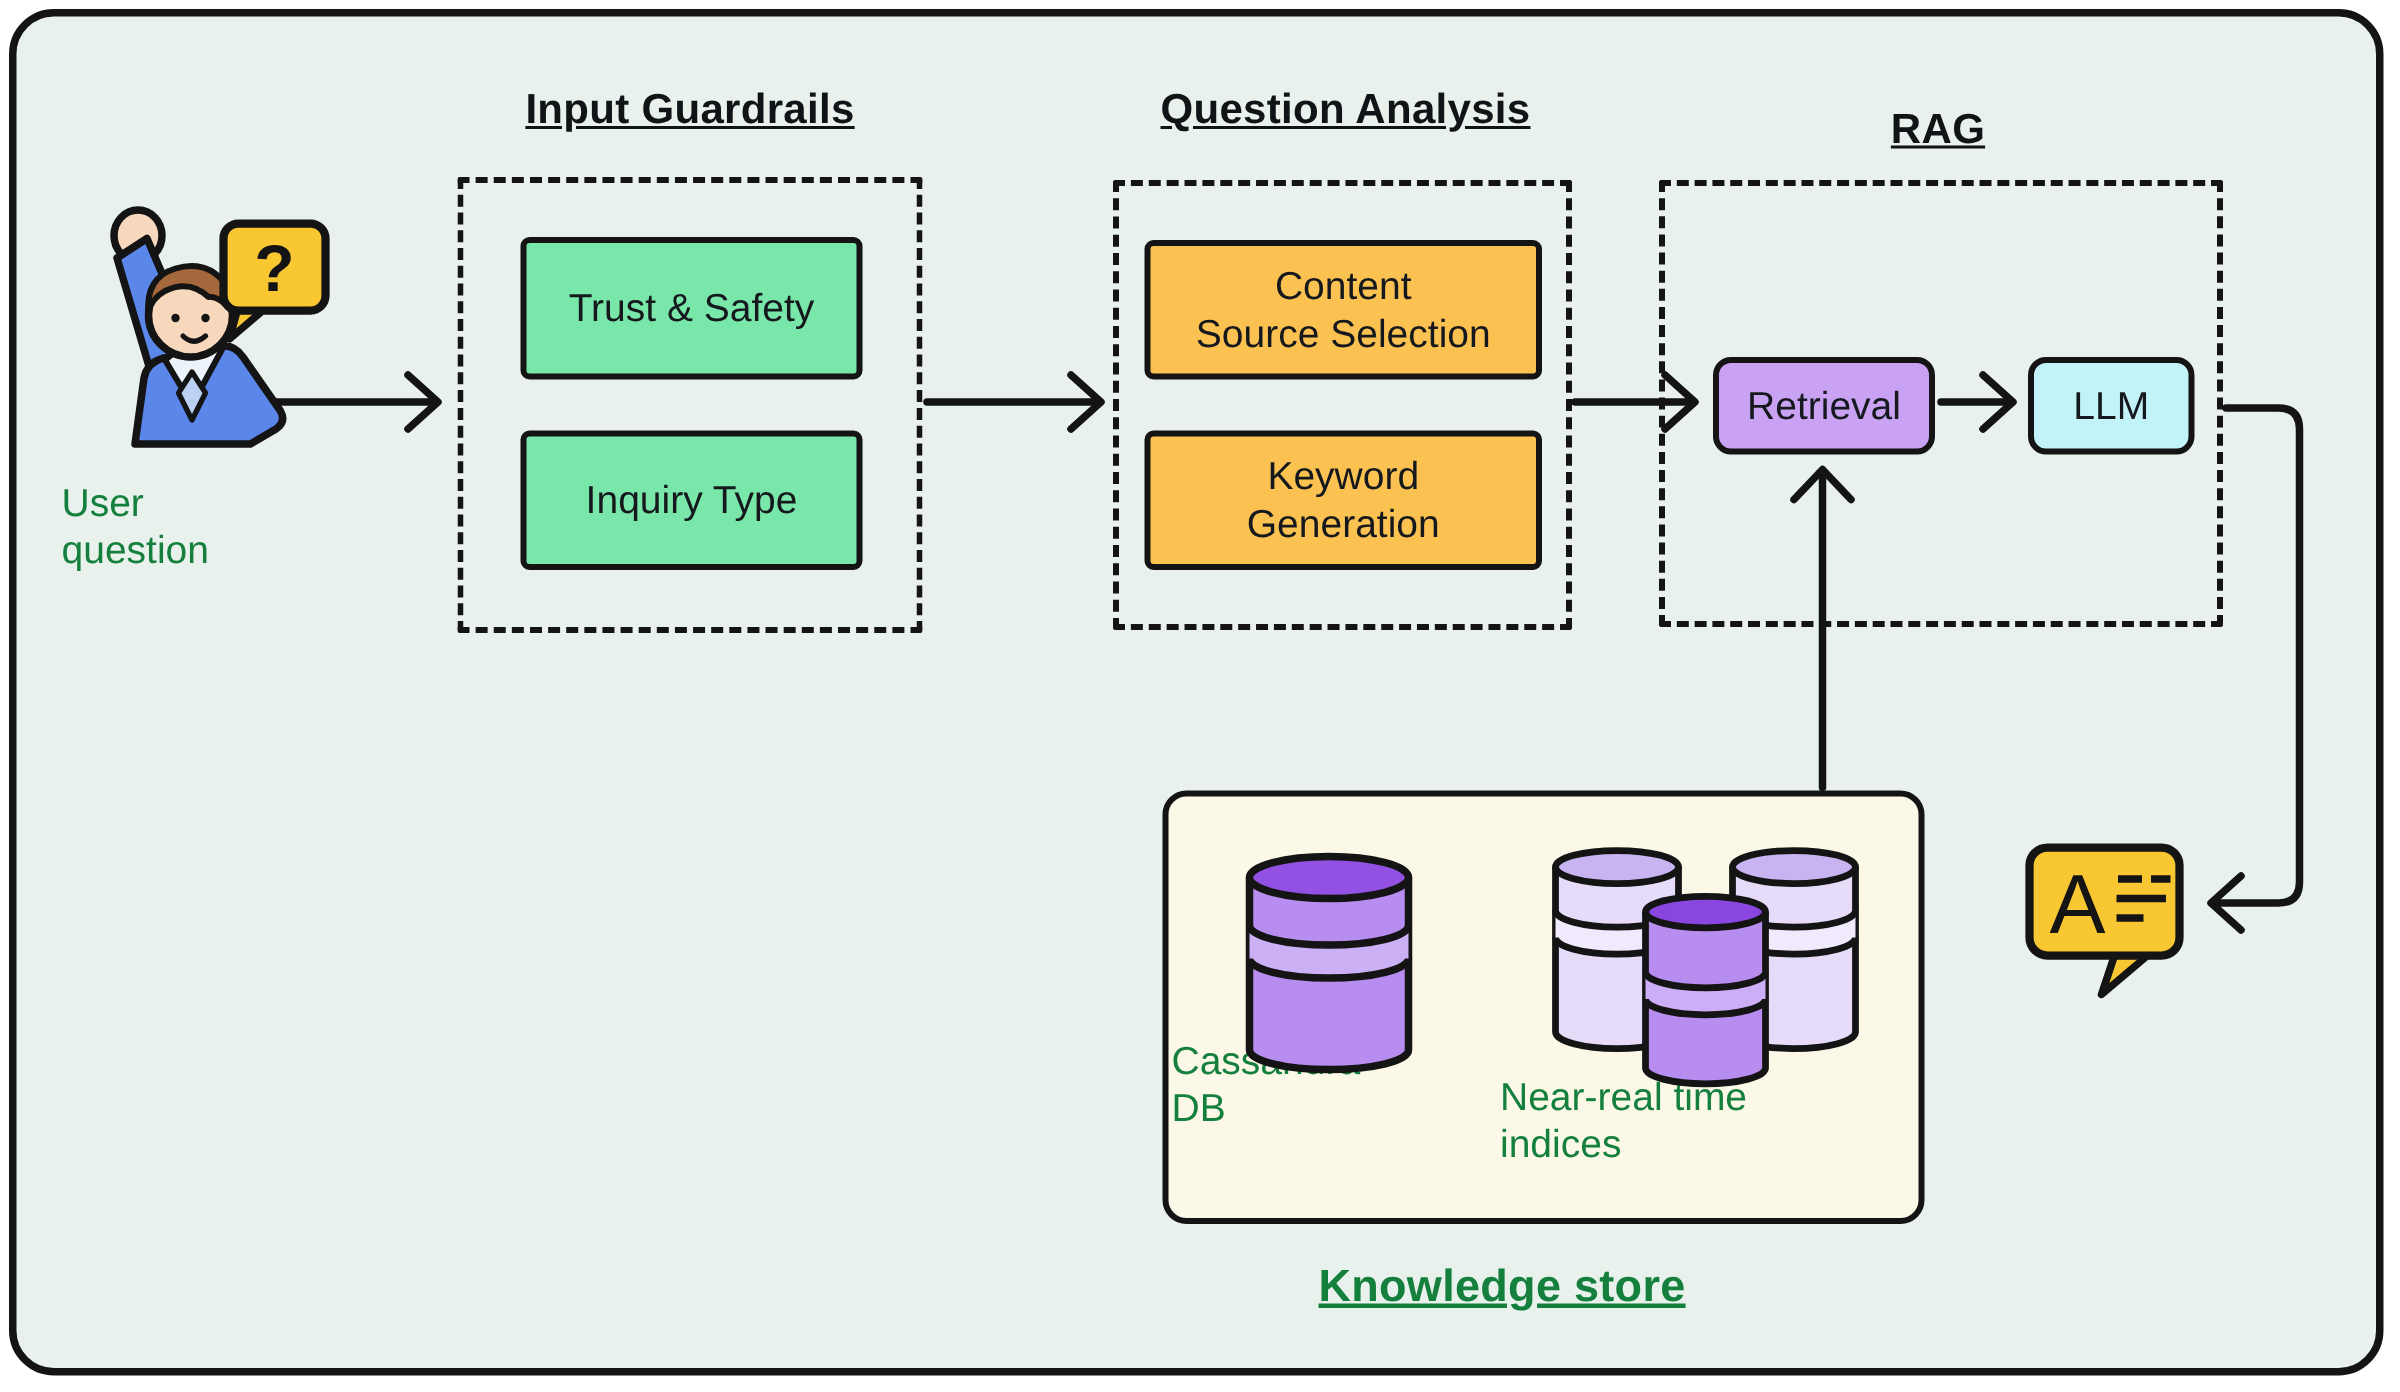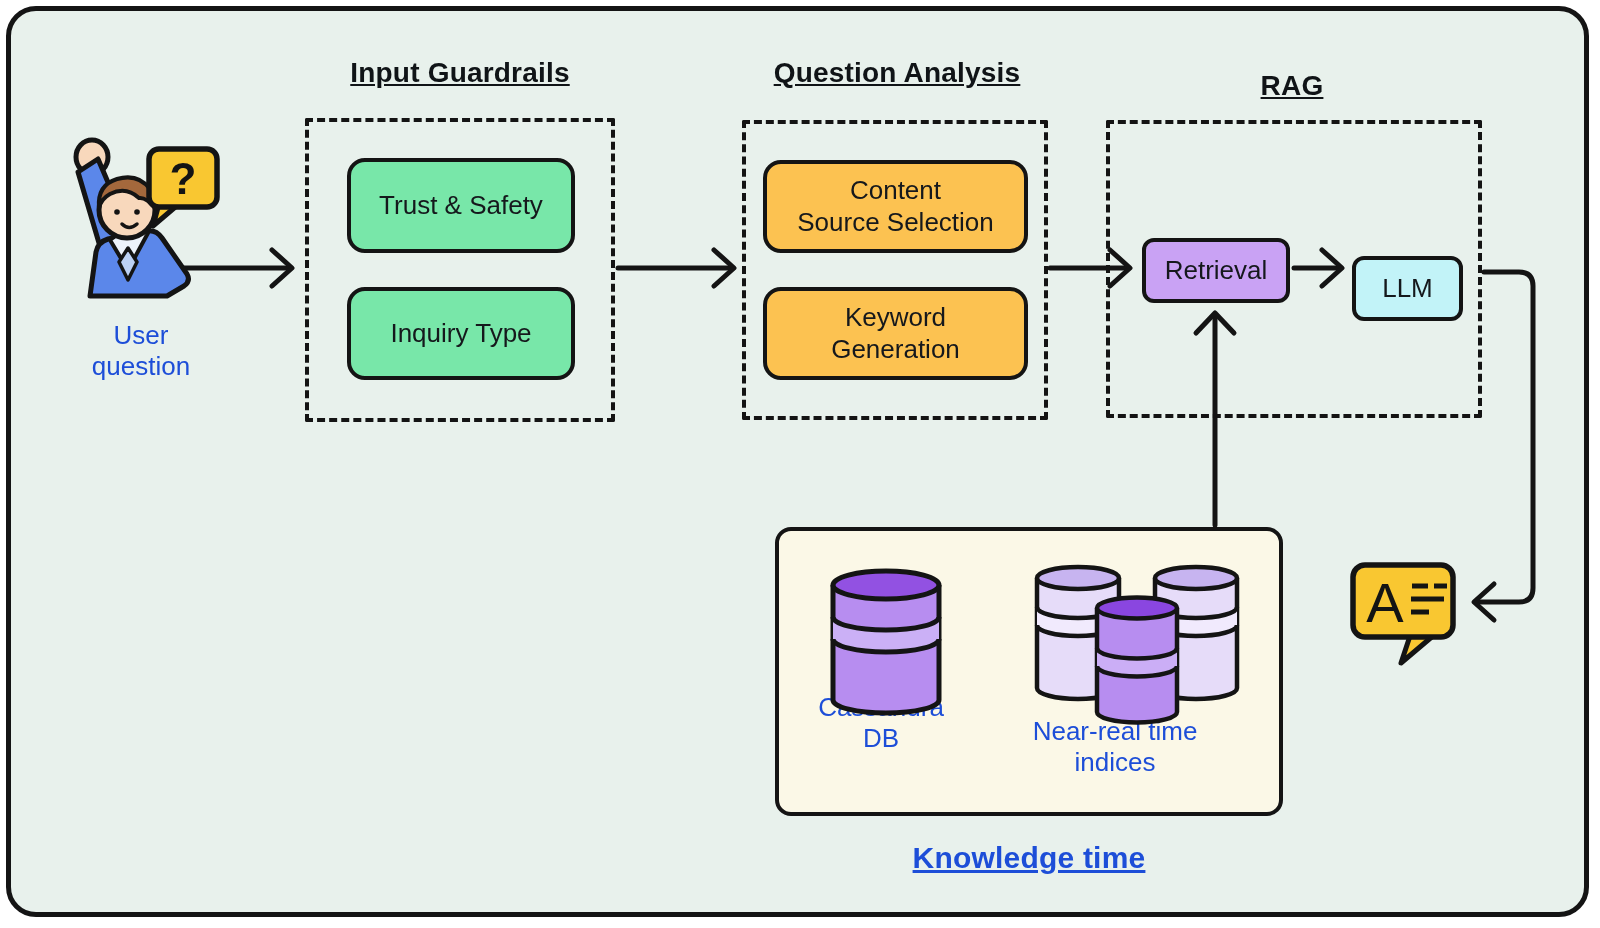--- a/index.html
+++ b/index.html
@@ -14,30 +14,30 @@
   .title{
     position:absolute;font-weight:bold;font-size:28px;text-align:center;color:#101417;
     letter-spacing:.2px;
     text-decoration:underline;
   }
   .dashed{
     position:absolute;border:4px dashed #141414;box-sizing:border-box;border-radius:2px;
   }
   .node{
     position:absolute;display:flex;align-items:center;justify-content:center;
-    border:4px solid #141414;border-radius:18px;font-size:26px;line-height:1.22;
+    border:4px solid #141414;border-radius:6px;font-size:26px;line-height:1.22;
     text-align:center;white-space:pre-line;box-sizing:border-box;color:#15181c;
   }
   .node.small{border-radius:12px;}
   .ksbox{
     position:absolute;border:4px solid #141414;border-radius:16px;box-sizing:border-box;
   }
   .caption{
-    position:absolute;font-size:26px;line-height:1.18;text-align:center;
-    white-space:pre-line;color:#1d4ed8;
+    position:absolute;font-size:26px;line-height:1.18;text-align:left;
+    white-space:pre-line;color:#15803d;
   }
   .ks-title{font-size:30px;}
   svg.overlay{position:absolute;left:0;top:0;z-index:5;pointer-events:none;}
 </style>
 </head>
 <body>
 
 <div class="canvas">
 
   <div class="frame" style="background-color: rgb(232, 241, 236);"></div>
@@ -52,31 +52,31 @@
 
   <div class="node" style="left: 347px; top: 158px; width: 228px; height: 95px; background-color: rgb(120, 231, 169);">Trust &amp; Safety</div>
   <div class="node" style="left: 347px; top: 287px; width: 228px; height: 93px; background-color: rgb(120, 231, 169);">Inquiry Type</div>
 
   <div class="node" style="left: 763px; top: 287px; width: 265px; height: 93px; background-color: rgb(252, 194, 81);">Keyword
 Generation</div>
   <div class="node" style="left: 763px; top: 160px; width: 265px; height: 93px; background-color: rgb(252, 194, 81);">Content
 Source Selection</div>
 
   <div class="node small" style="left: 1142px; top: 238px; width: 148px; height: 65px; background-color: rgb(201, 162, 244);">Retrieval</div>
-  <div class="node small" style="left: 1352px; top: 238px; width: 111px; height: 65px; background-color: rgb(194, 243, 248); margin-top: 18px;">LLM</div>
+  <div class="node small" style="left: 1352px; top: 238px; width: 111px; height: 65px; background-color: rgb(194, 243, 248);">LLM</div>
 
   <div class="ksbox" style="left: 775px; top: 527px; width: 508px; height: 289px; background-color: rgb(251, 248, 231);"></div>
 
   <div class="caption" style="left:41px;top:320px;width:200px;">User
 question</div>
   <div class="caption" style="left:781px;top:692px;width:200px;">Cassandra
 DB</div>
   <div class="caption" style="left:1000px;top:716px;width:230px;">Near-real time
 indices</div>
-  <div class="caption title ks-title" style="left:879px;top:840px;width:300px;">Knowledge time</div>
+  <div class="caption title ks-title" style="left:879px;top:840px;width:300px;">Knowledge store</div>
 
   <svg class="overlay" width="1600" height="928" viewBox="0 0 1600 928">
 
     <g stroke="#141414" stroke-width="5" fill="none" stroke-linecap="round" stroke-linejoin="round">
       <g>
         <path d="M183 268 H288"></path>
           <path d="M272 250 L292 268 L272 286"></path>
       </g>
       <g>
         <path d="M618 268 H730"></path>

